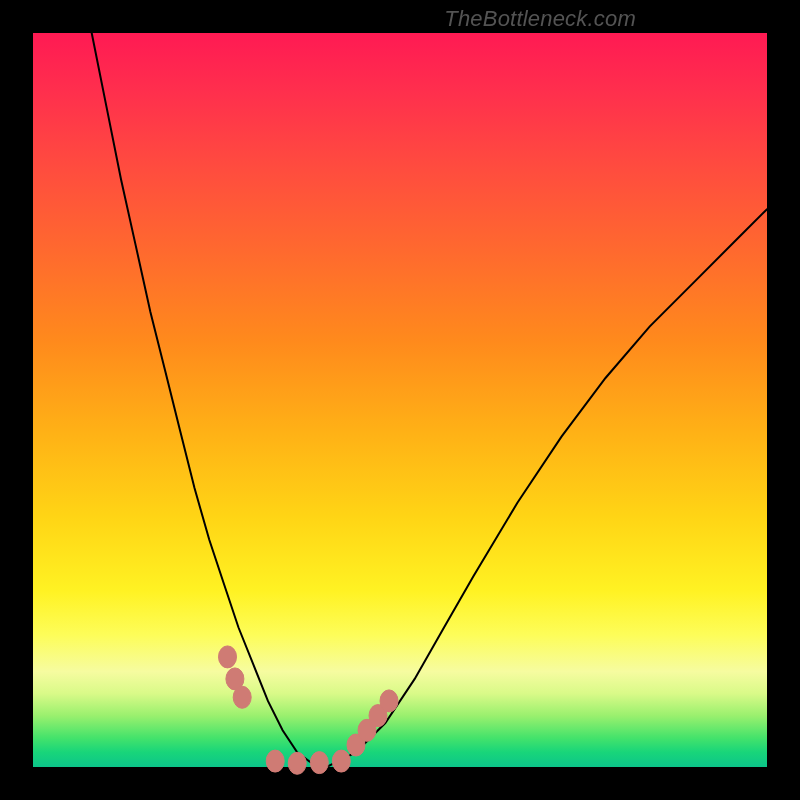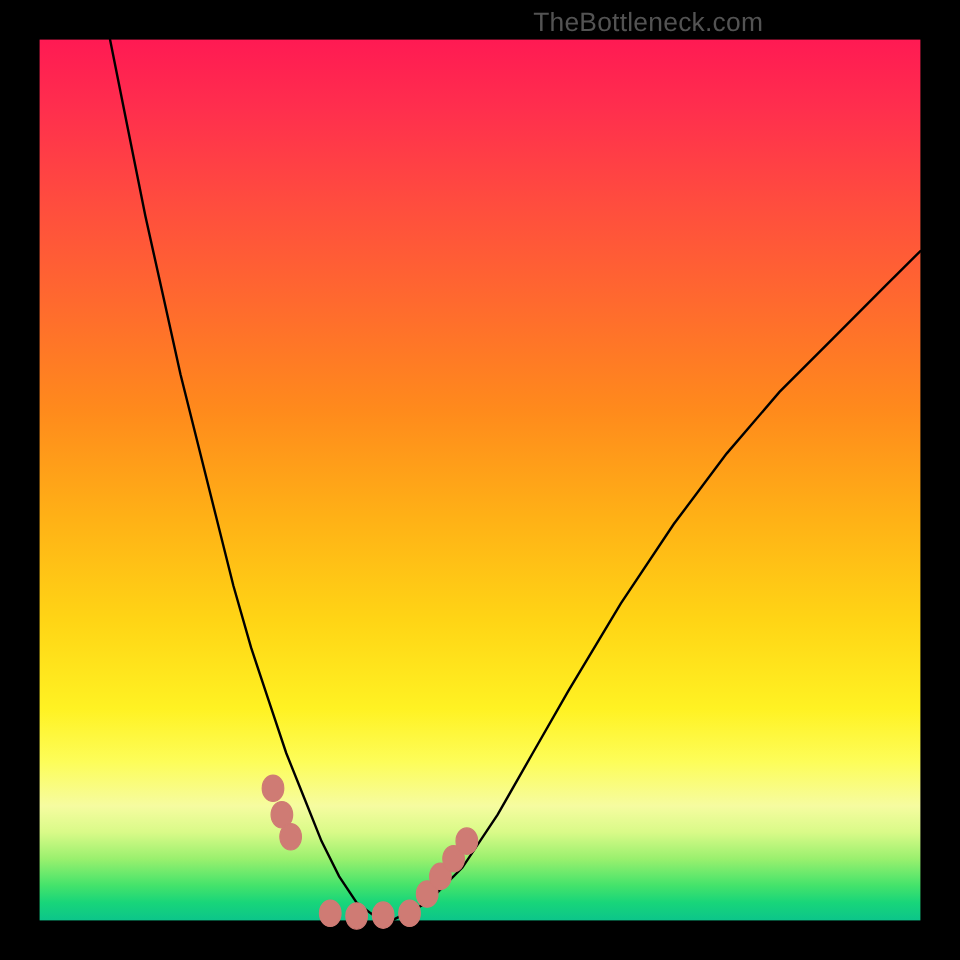--- a/index.html
+++ b/index.html
@@ -9,20 +9,21 @@
     height: 800px;
     overflow: hidden;
     background: #000;
     font-family: Arial, Helvetica, sans-serif;
   }
   .frame {
     position: relative;
     width: 644px;
     height: 800px;
     background: #000;
+    font-style: italic;
   }
   .plot-area {
     position: absolute;
     left: 33px;
     top: 33px;
     width: 734px;
     height: 734px;
     
     background: linear-gradient(
       to bottom,

